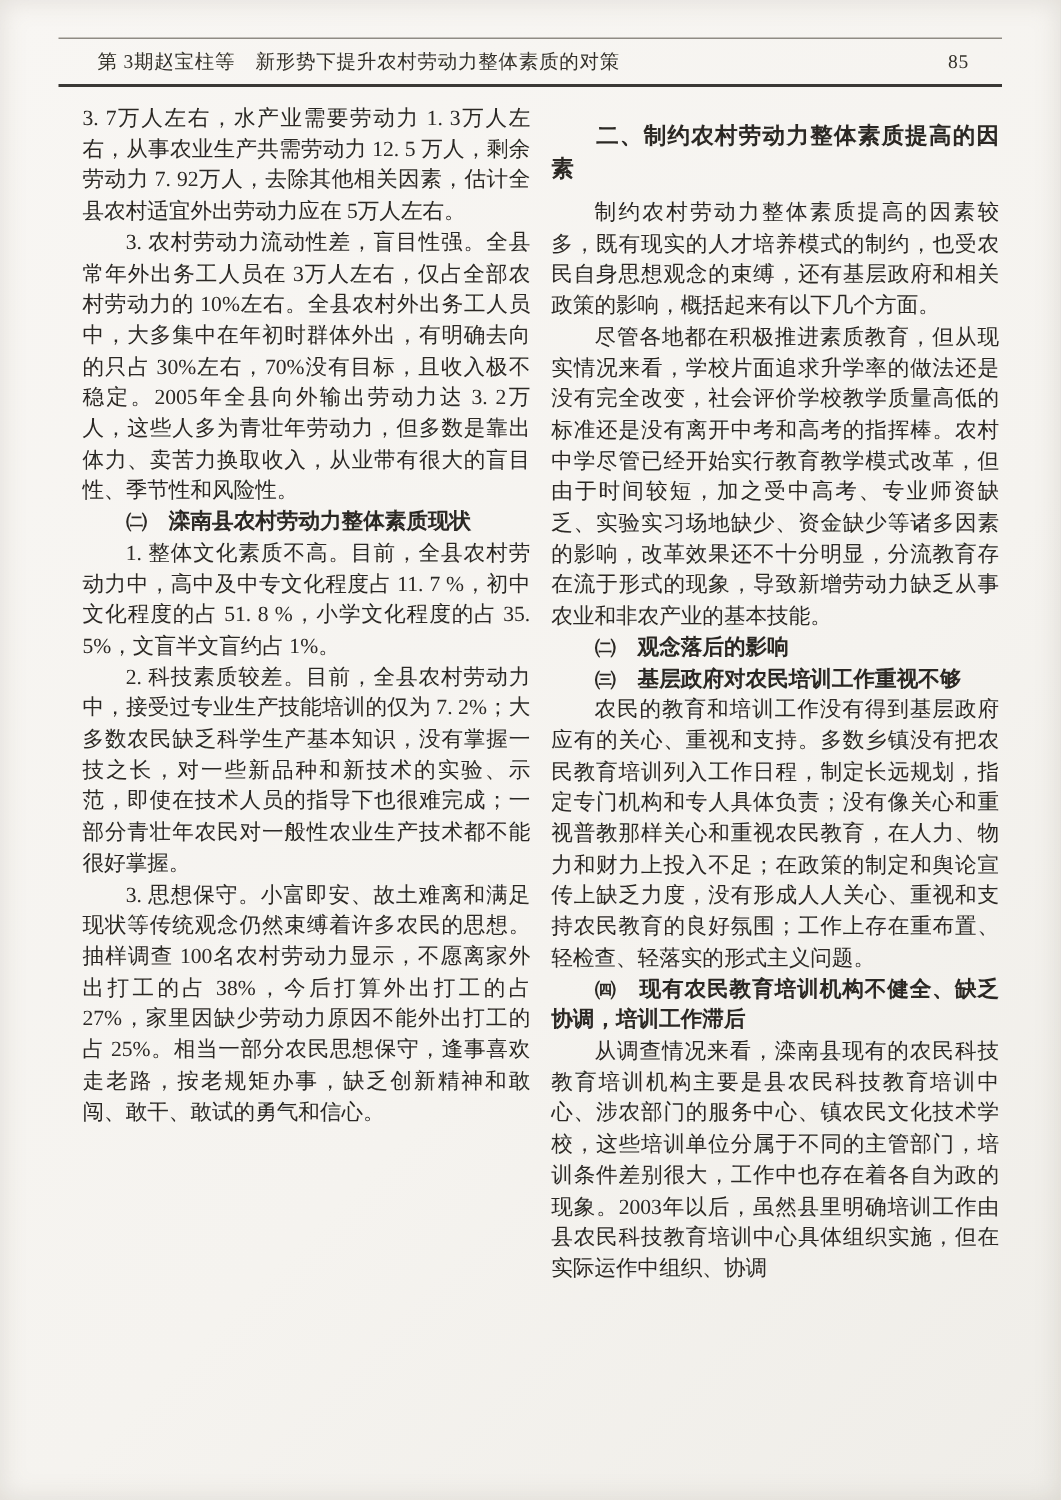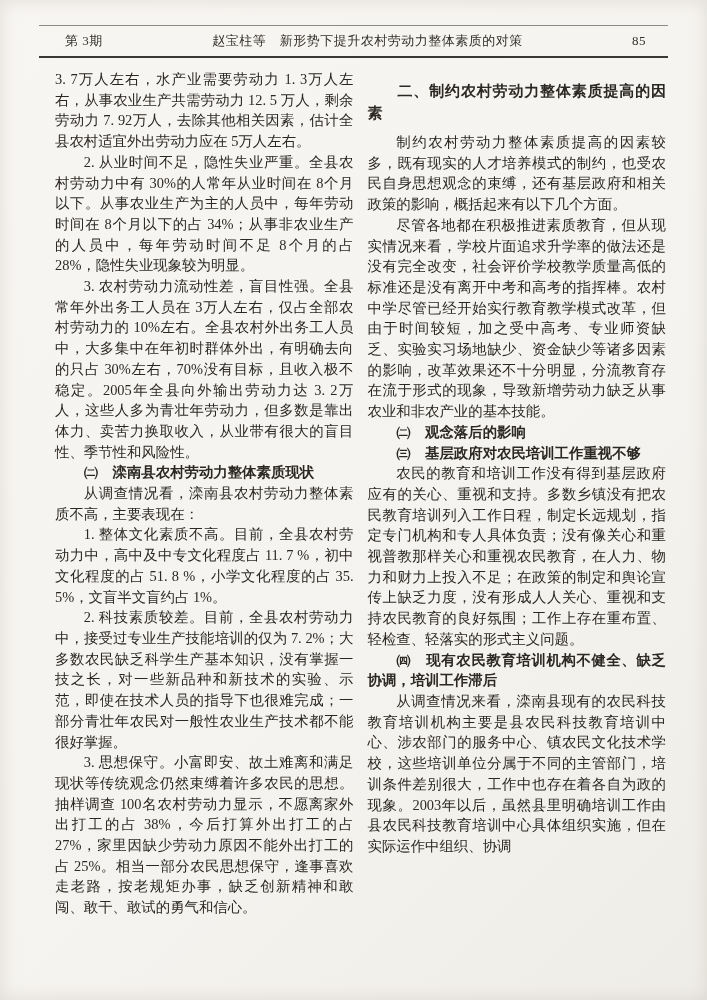--- a/index.html
+++ b/index.html
@@ -21,21 +21,21 @@
     border-top: 1px solid #8f8b84;
     border-bottom: 2px solid #3a3835;
     display: flex;
     justify-content: space-between;
     align-items: center;
     padding: 0 22px 0 26px;
     font-size: 13px;
     color: #333029;
     letter-spacing: 0.5px;
   }
-  .running-head .rh-title { flex: 1; text-align: center; }
+  .running-head .rh-title { flex: 1; text-align: left; }
   .content {
     display: flex;
     gap: 14px;
     margin: 11px 0 0 55px;
     width: 611px;
     color: #2b2824;
     font-size: 14.4px;
     line-height: 20.7px;
     text-align: justify;
     text-justify: inter-ideograph;
@@ -65,24 +65,22 @@
   <div class="running-head">
     <span>第 3期</span>
     <span class="rh-title">赵宝柱等　新形势下提升农村劳动力整体素质的对策</span>
     <span>85</span>
   </div>
 
   <div class="content">
 
     <div class="col">
       <p class="cont">3. 7万人左右，水产业需要劳动力 1. 3万人左右，从事农业生产共需劳动力 12. 5 万人，剩余劳动力 7. 92万人，去除其他相关因素，估计全县农村适宜外出劳动力应在 5万人左右。</p>
-      <p class="para">2. 从业时间不足，隐性失业严重。全县农村劳动力中有 30%的人常年从业时间在 8个月以下。从事农业生产为主的人员中，每年劳动时间在 8个月以下的占 34%；从事非农业生产的人员中，每年劳动时间不足 8个月的占 28%，隐性失业现象较为明显。</p>
       <p class="para">3. 农村劳动力流动性差，盲目性强。全县常年外出务工人员在 3万人左右，仅占全部农村劳动力的 10%左右。全县农村外出务工人员中，大多集中在年初时群体外出，有明确去向的只占 30%左右，70%没有目标，且收入极不稳定。2005年全县向外输出劳动力达 3. 2万人，这些人多为青壮年劳动力，但多数是靠出体力、卖苦力换取收入，从业带有很大的盲目性、季节性和风险性。</p>
       <p class="h2">㈡　滦南县农村劳动力整体素质现状</p>
-      <p class="para">从调查情况看，滦南县农村劳动力整体素质不高，主要表现在：</p>
       <p class="para">1. 整体文化素质不高。目前，全县农村劳动力中，高中及中专文化程度占 11. 7 %，初中文化程度的占 51. 8 %，小学文化程度的占 35. 5%，文盲半文盲约占 1%。</p>
       <p class="para">2. 科技素质较差。目前，全县农村劳动力中，接受过专业生产技能培训的仅为 7. 2%；大多数农民缺乏科学生产基本知识，没有掌握一技之长，对一些新品种和新技术的实验、示范，即使在技术人员的指导下也很难完成；一部分青壮年农民对一般性农业生产技术都不能很好掌握。</p>
       <p class="para">3. 思想保守。小富即安、故土难离和满足现状等传统观念仍然束缚着许多农民的思想。抽样调查 100名农村劳动力显示，不愿离家外出打工的占 38%，今后打算外出打工的占 27%，家里因缺少劳动力原因不能外出打工的占 25%。相当一部分农民思想保守，逢事喜欢走老路，按老规矩办事，缺乏创新精神和敢闯、敢干、敢试的勇气和信心。</p>
     </div>
 
     <div class="col">
       <p class="h1">二、制约农村劳动力整体素质提高的因素</p>
       <p class="para">制约农村劳动力整体素质提高的因素较多，既有现实的人才培养模式的制约，也受农民自身思想观念的束缚，还有基层政府和相关政策的影响，概括起来有以下几个方面。</p>
       <p class="para">尽管各地都在积极推进素质教育，但从现实情况来看，学校片面追求升学率的做法还是没有完全改变，社会评价学校教学质量高低的标准还是没有离开中考和高考的指挥棒。农村中学尽管已经开始实行教育教学模式改革，但由于时间较短，加之受中高考、专业师资缺乏、实验实习场地缺少、资金缺少等诸多因素的影响，改革效果还不十分明显，分流教育存在流于形式的现象，导致新增劳动力缺乏从事农业和非农产业的基本技能。</p>
       <p class="h2">㈡　观念落后的影响</p>

